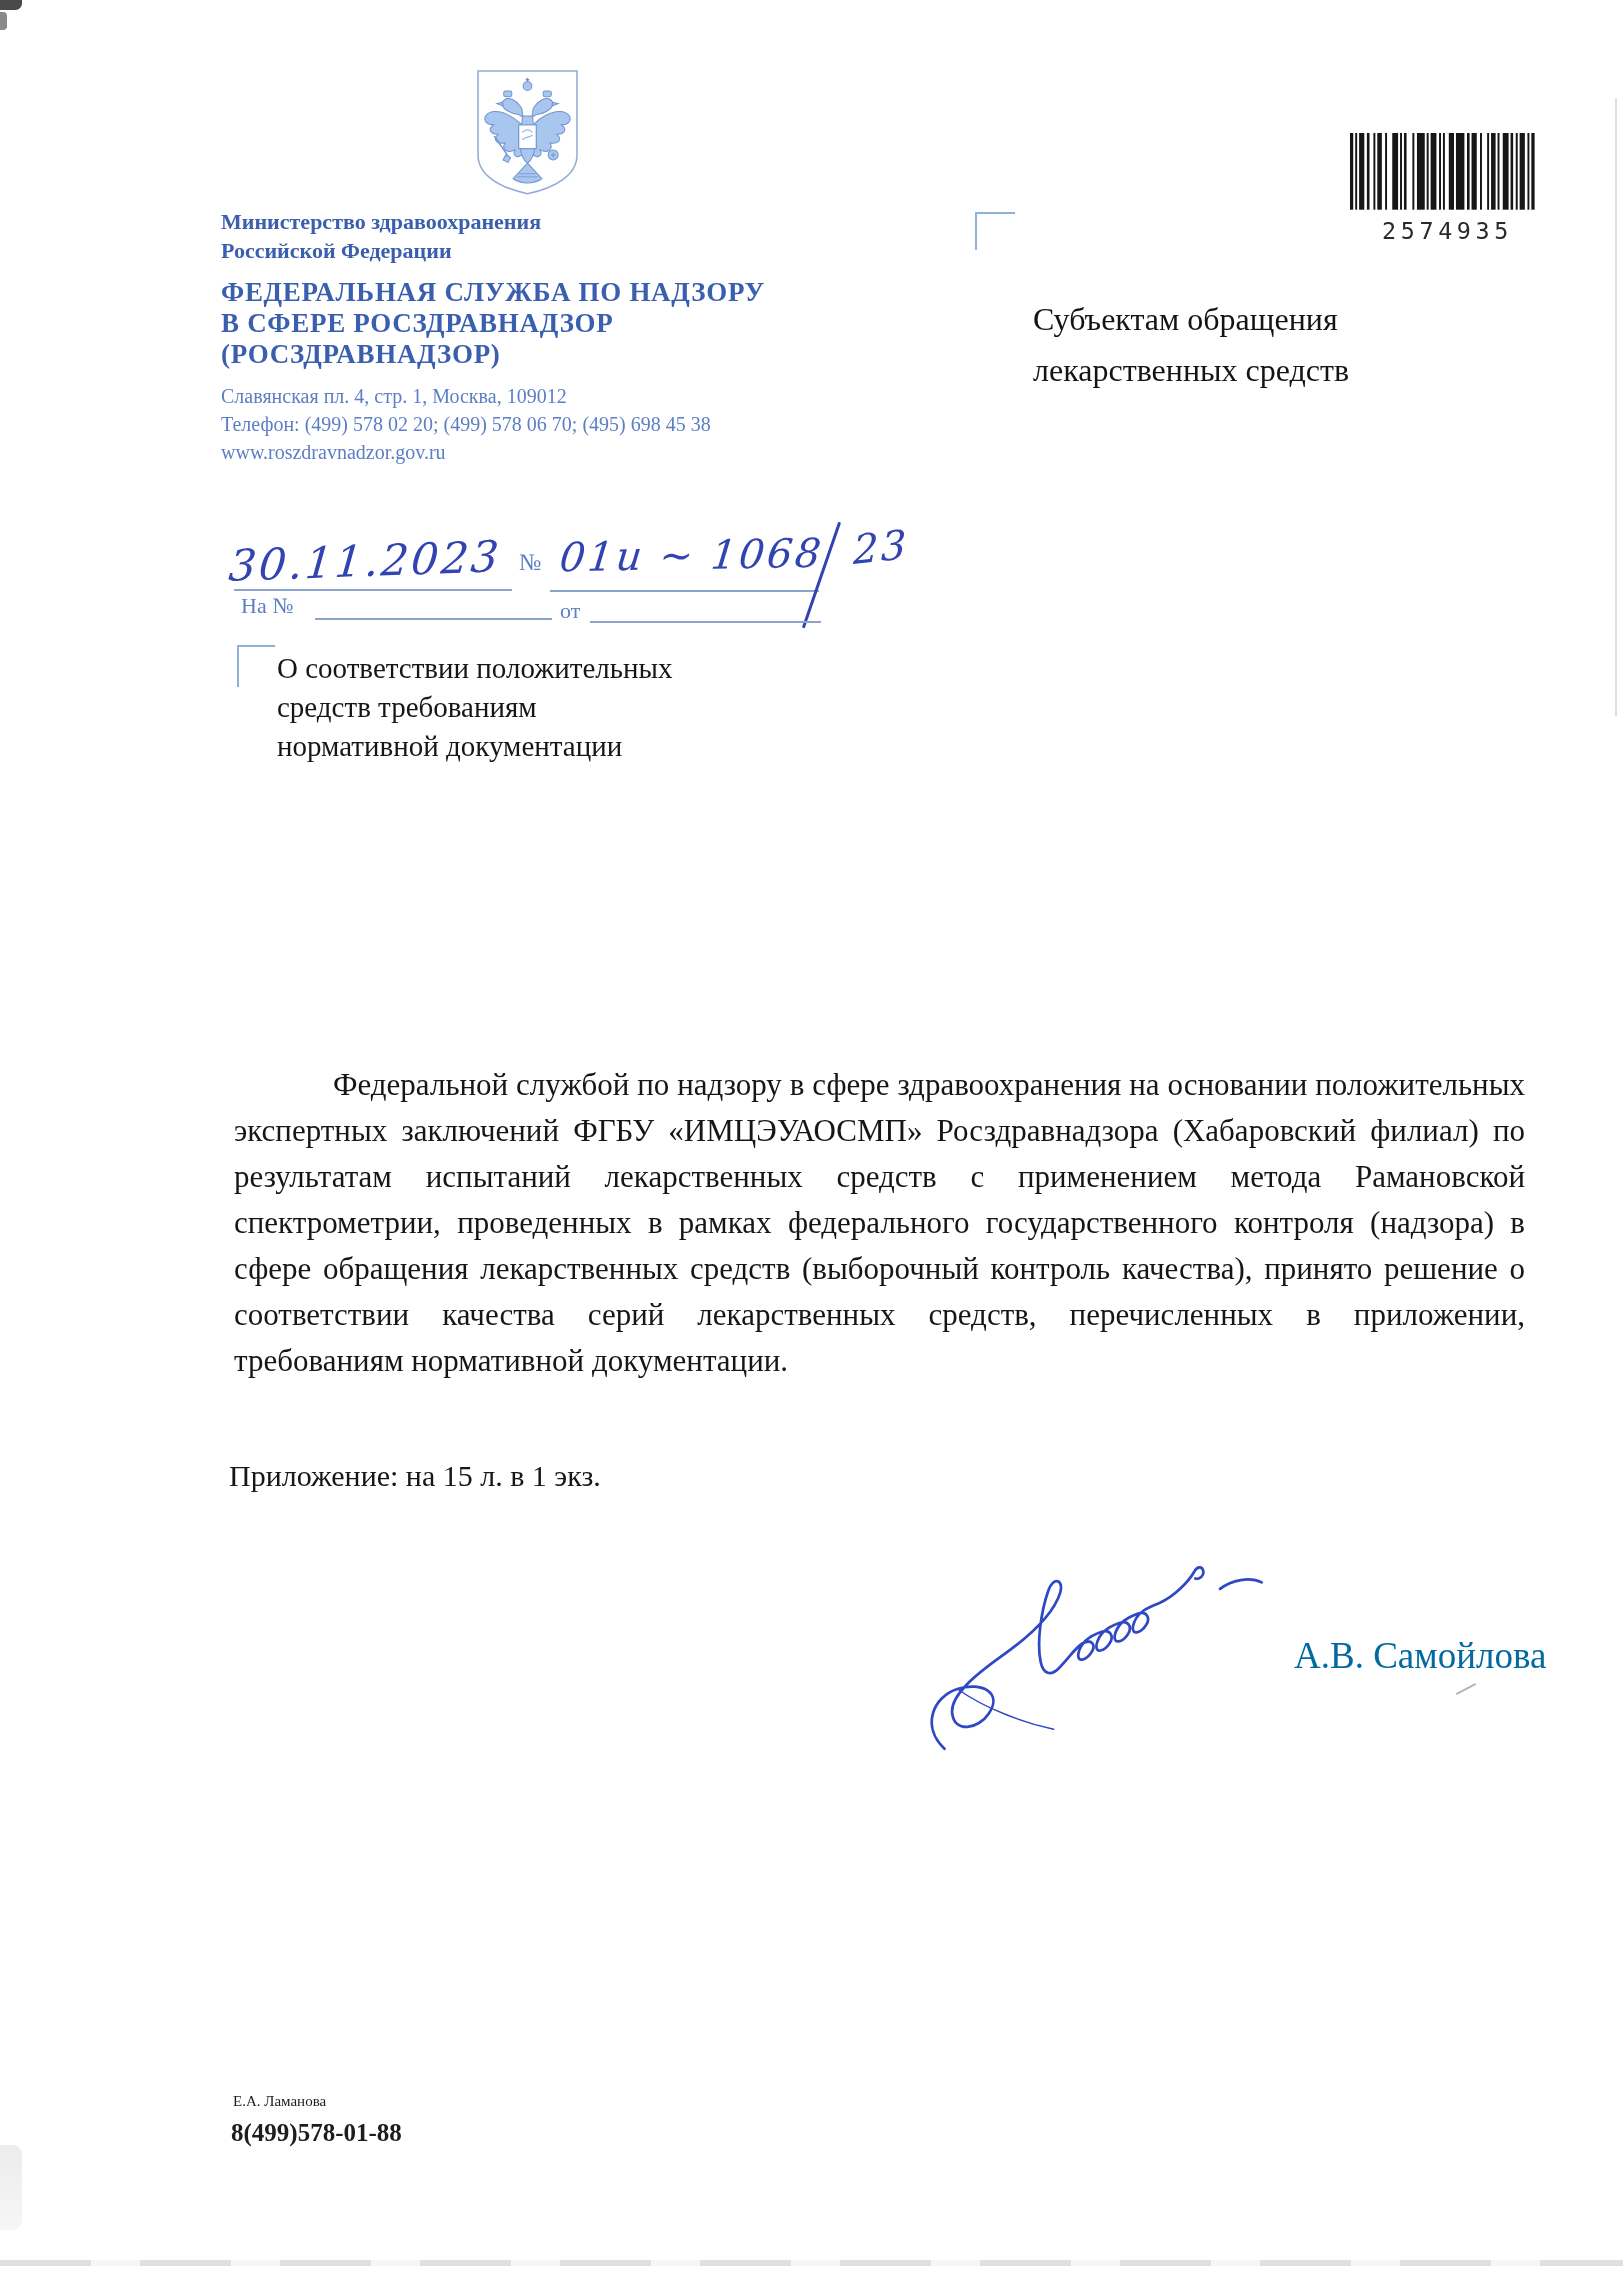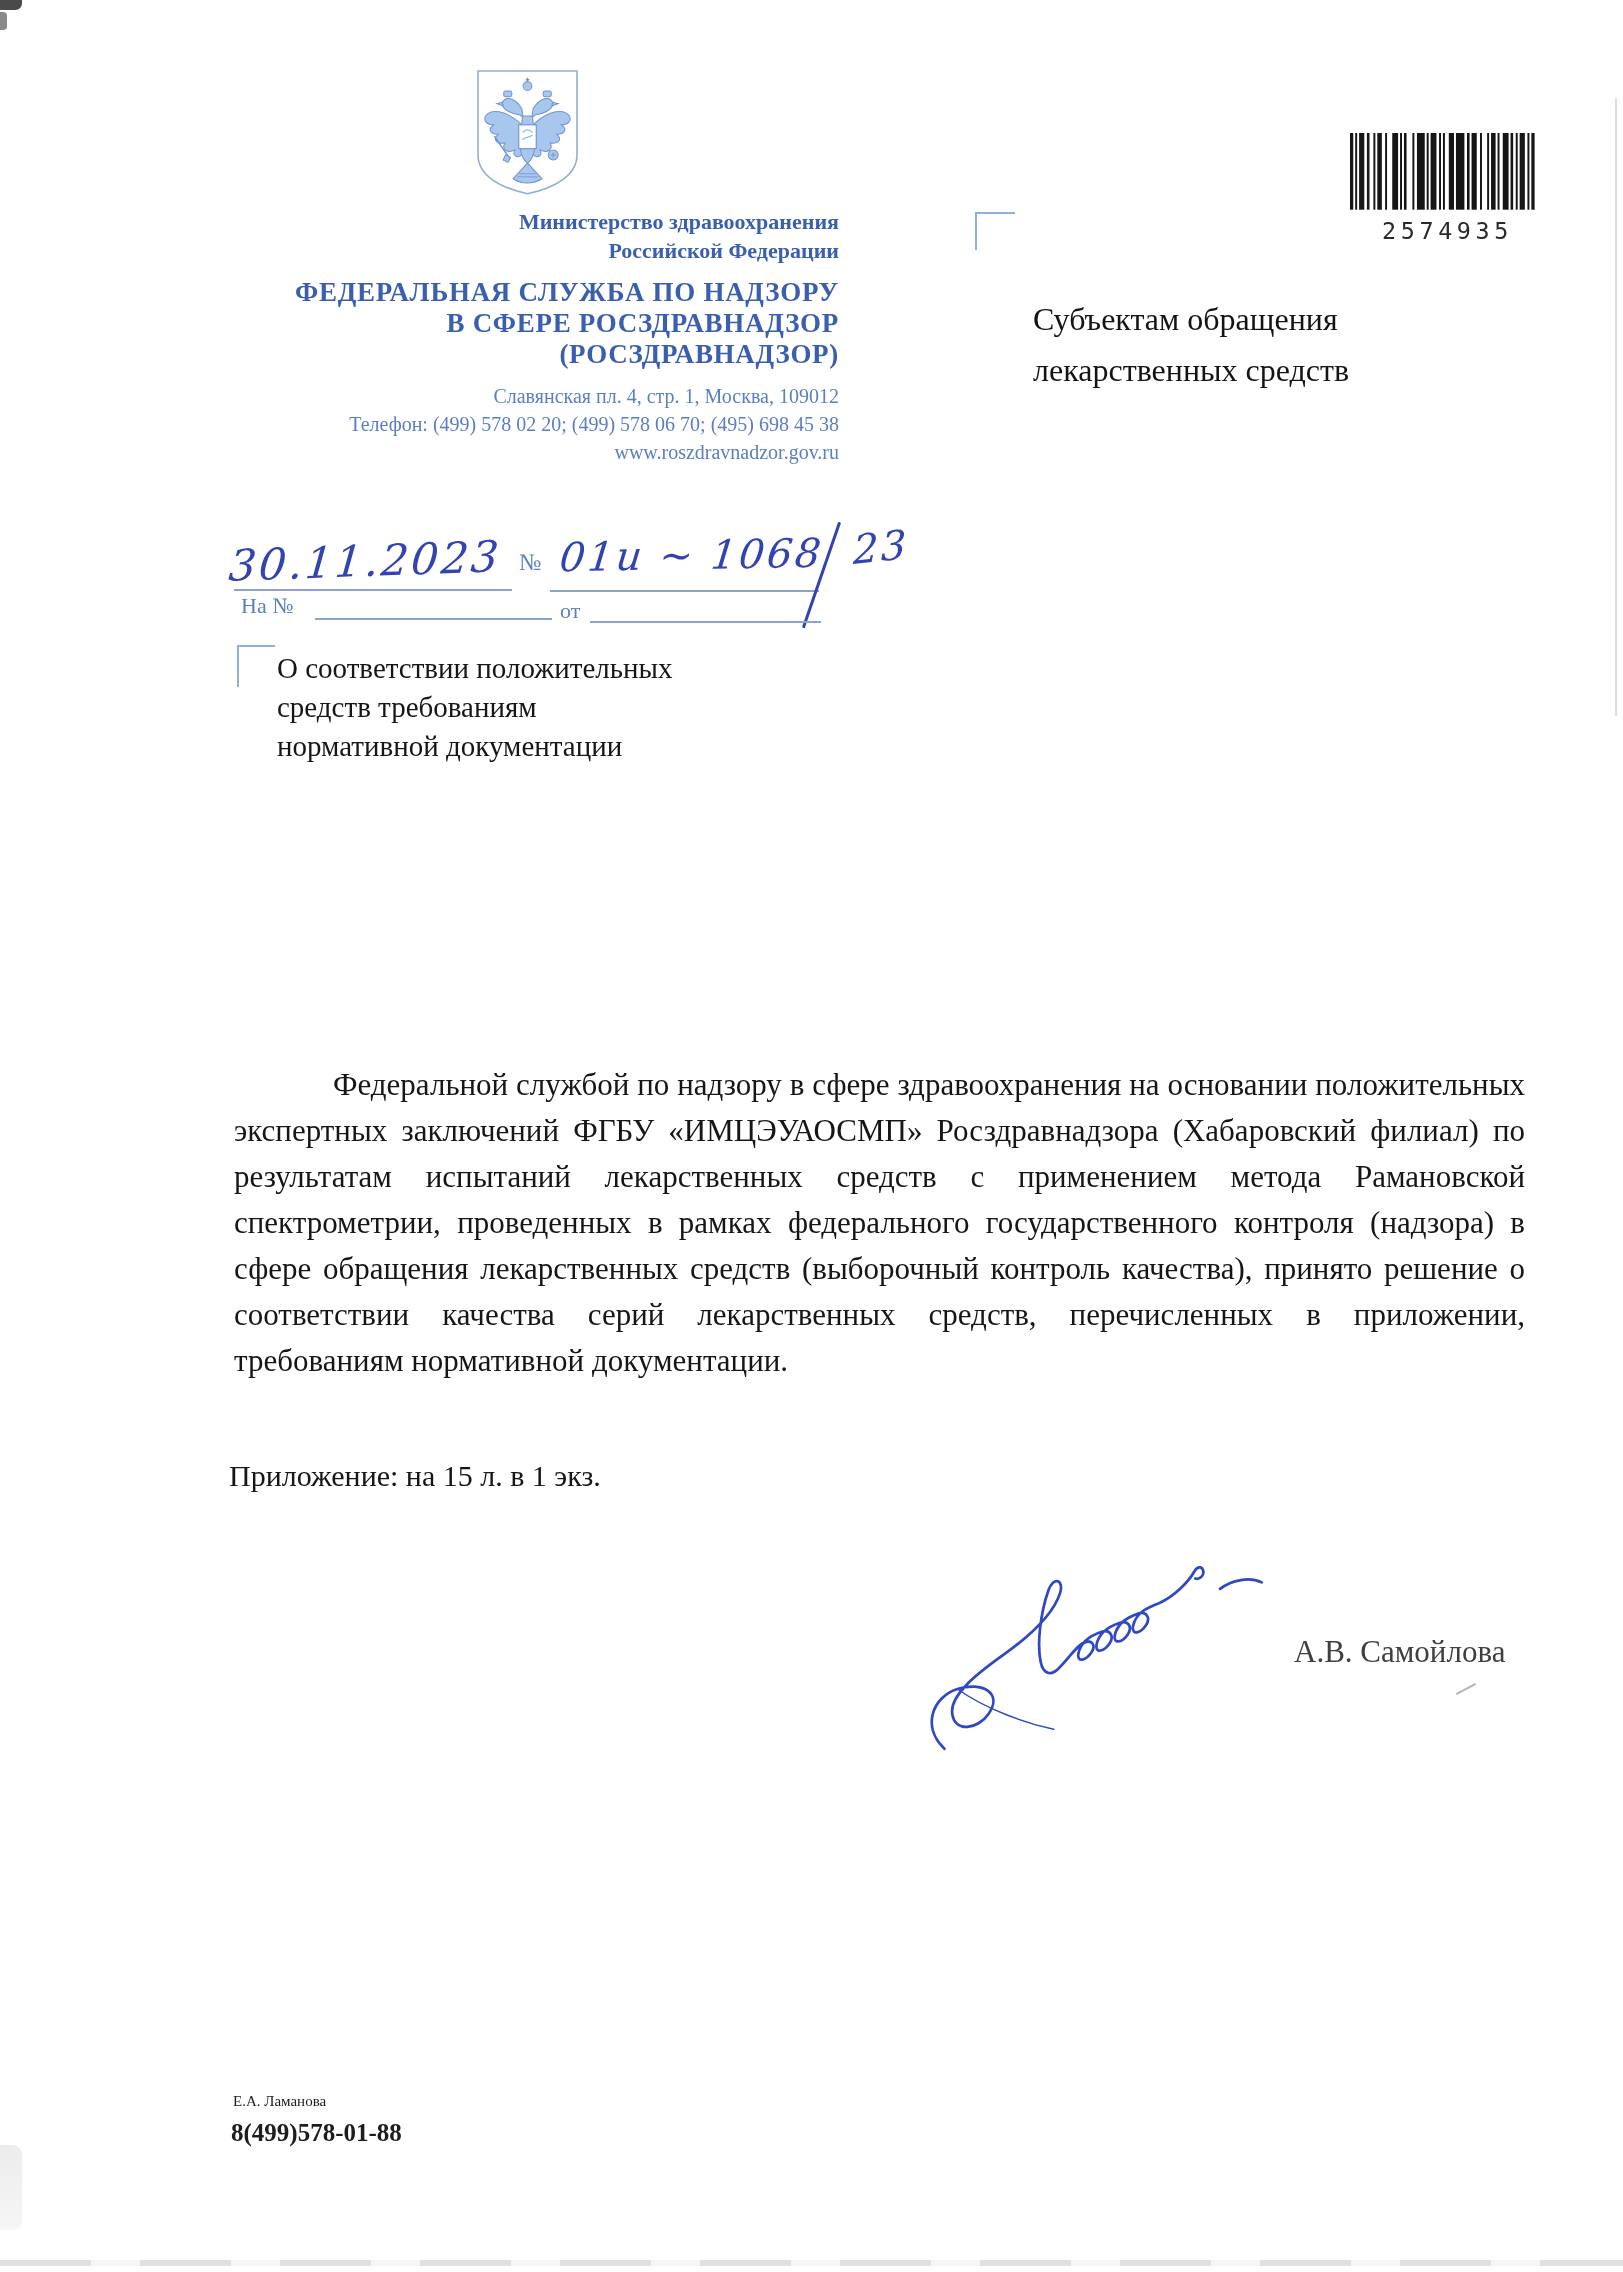--- a/index.html
+++ b/index.html
@@ -8,21 +8,21 @@
     width:1623px;
     height:2273px;
     background:#ffffff;
     overflow:hidden;
     font-family:"Liberation Serif","DejaVu Serif",serif;
     color:#1b1b1b;
   }
   .abs{position:absolute;}
 
   
-  .lh-col{left:221px;top:207px;width:618px;text-align:right;}
+  .lh-col{left:221px;top:207px;width:618px;text-align:left;}
   .lh-ministry{font-size:22px;font-weight:bold;line-height:29px;color:#3a5fae;}
   .lh-service{margin-top:12.4px;font-size:27px;font-weight:bold;line-height:31px;color:#3a5fae;letter-spacing:0.7px;}
   .lh-position{margin-top:19px;font-size:27px;font-weight:bold;line-height:31px;color:#3a5fae;letter-spacing:1.3px;}
   .lh-contacts{margin-top:11.7px;font-size:20px;line-height:28px;color:#5b7ec4;}
 
   
   .barcode-wrap{left:1340px;top:133px;width:215px;text-align:center;}
   .barcode-digits{margin-top:3.9px;font-family:"DejaVu Sans Mono","Liberation Mono",monospace;font-size:23.4px;letter-spacing:4.6px;color:#2a2a2a;}
 
   
@@ -49,21 +49,21 @@
   
   .bodytext{
     left:234px;top:1062px;width:1291px;
     font-size:31px;line-height:46px;
     text-align:justify;text-indent:99px;
     color:#161616;
   }
   .attachment{left:229px;top:1459px;font-size:30px;color:#161616;}
 
   
-  .sign-name{left:1294px;top:1634px;font-size:31px;color:#404040;}
+  .sign-name{left:1294px;top:1634px;font-size:37px;color:#0369a1;}
   .sig-mark{left:1455px;top:1688px;width:22px;height:2px;background:#b4b4b4;transform:rotate(-28deg);}
 
   
   .footer-exec{left:233px;top:2093px;font-size:15px;color:#1d1d1d;}
   .footer-phone{left:231px;top:2119px;font-size:25px;font-weight:bold;color:#1d1d1d;}
 
   
   .mark-tl-1{left:0;top:0;width:22px;height:9.8px;background:#4a4a4a;border-radius:0 0 6.5px 0;}
   .mark-tl-2{left:0;top:11.7px;width:6.5px;height:18px;background:#8a8a8a;border-radius:0 3.9px 3.9px 0;}
   .mark-right-edge{left:1615px;top:98px;width:2px;height:618px;background:#dedede;}

